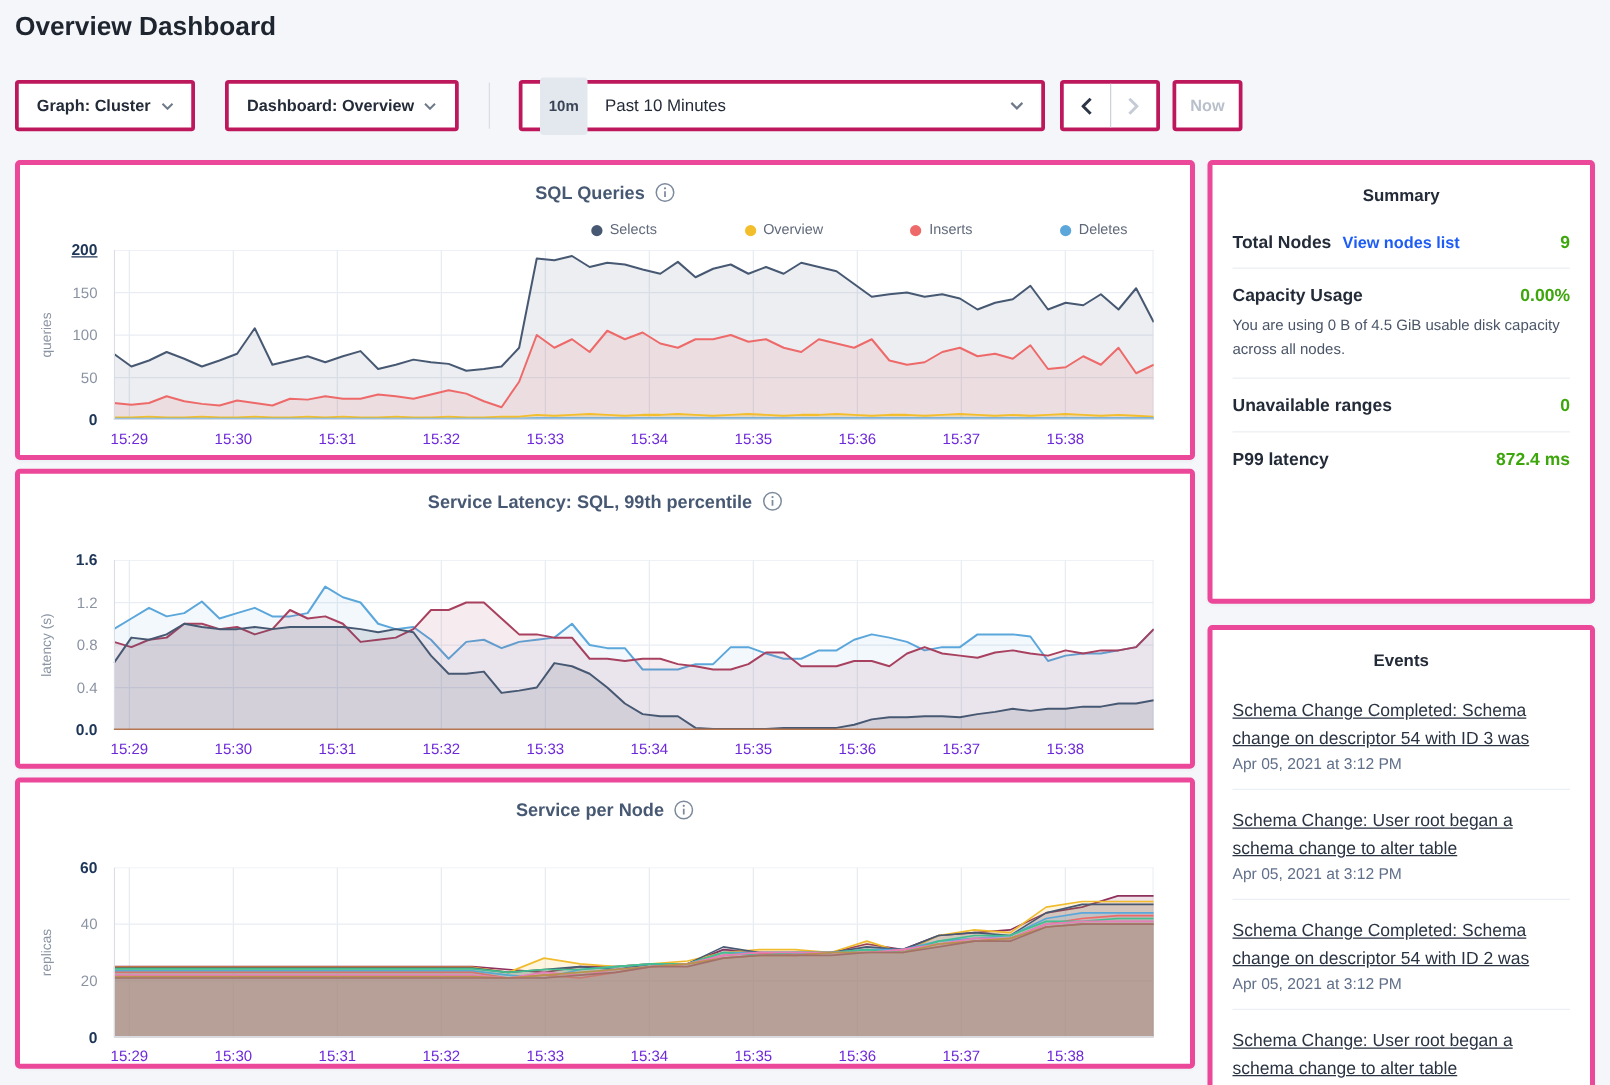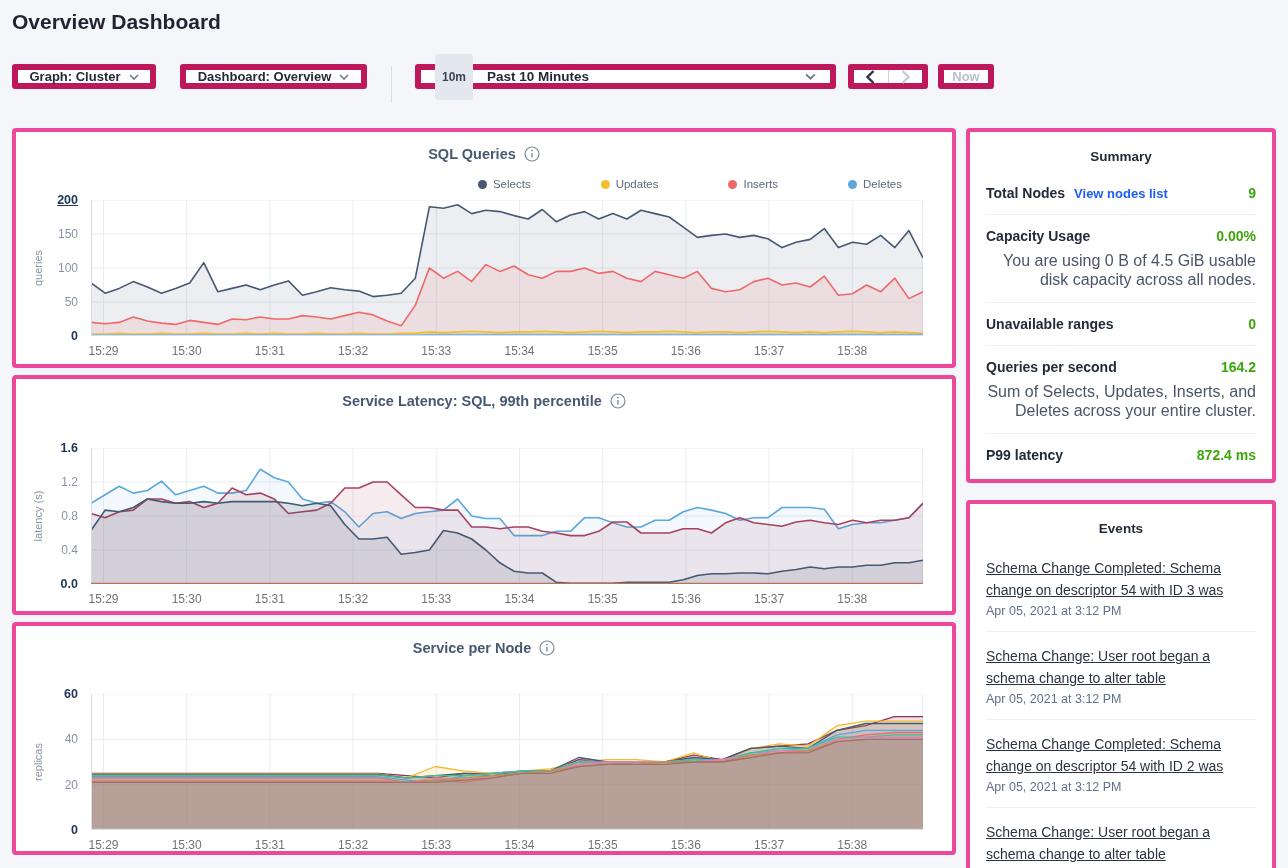--- a/index.html
+++ b/index.html
@@ -5,28 +5,28 @@
   :root{ --green:#3da60c; --link:#1d5cf5; }
   *{box-sizing:border-box;}
   html,body{margin:0;padding:0;}
   body{
     width:1288px;height:868px;position:relative;overflow:hidden;
     background:#f4f6fa;font-family:"Liberation Sans",sans-serif;color:#232c3b;
   }
   .h1{position:absolute;left:12px;top:10px;font-size:21px;font-weight:700;color:#1e252f;}
 
   
-  .ctl{position:absolute;top:64px;height:25px;background:#fff;border:6px solid #be185d;border-radius:3px;
+  .ctl{position:absolute;top:64px;height:41px;background:#fff;border:3px solid #be185d;border-radius:3px;
        display:flex;align-items:center;font-size:13px;font-weight:700;color:#242b38;cursor:pointer;text-align:center;}
   #dd-graph{left:12px;width:144px;justify-content:center;gap:8px;}
   #dd-dash{left:180px;width:187px;justify-content:center;gap:8px;}
   .tb-divider{position:absolute;left:391px;top:66px;width:1px;height:37px;background:#d9dee6;}
   #timepicker{left:415px;width:421px;padding:0 14px;}
   .tp-badge{background:#e3e8ef;color:#3a4456;font-size:12px;font-weight:700;border-radius:3px;padding:16px 7px;margin-right:14px;}
-  .tp-label{font-size:13.5px;font-weight:700;}
+  .tp-label{font-size:13.5px;font-weight:400;}
   .tp-caret{margin-left:auto;}
   #arrows{left:848px;width:80px;padding:0;}
   .arrow-btn{width:39px;height:100%;display:flex;align-items:center;justify-content:center;cursor:pointer;}
   .arrow-btn+.arrow-btn{border-left:1px solid #ccd2dc;cursor:default;}
   #now-btn{left:938px;width:56px;justify-content:center;color:#b9c0cb;cursor:default;}
 
   
   .card{position:absolute;background:#fff;border:4px solid #ec4899;border-radius:4px;box-shadow:0 1px 3px rgba(36,43,56,.04);}
   #chart-card-0{left:12px;top:128px;width:944px;height:240px;}
   #chart-card-1{left:12px;top:375px;width:944px;height:240px;}
@@ -44,31 +44,31 @@
   .chart-area{position:absolute;left:12px;width:920px;height:168px;}
   #chart-card-0 .chart-area{top:68px;}
   #chart-card-1 .chart-area{top:69px;}
   #chart-card-2 .chart-area{top:68px;}
   .unit{position:absolute;left:10px;top:68px;transform:translate(-50%,-50%) rotate(-90deg);font-size:11px;color:#8a93a2;white-space:nowrap;}
   .ycol{position:absolute;left:0;top:0;width:56px;height:136px;}
   .ytick{position:absolute;left:0;width:50px;text-align:right;font-size:12px;color:#8a93a2;}
   .ytick.strong{color:#1d3557;font-weight:700;font-size:12.5px;}
   .plot{position:absolute;left:63px;top:0;width:832px;height:136px;}
   .xrow{position:absolute;left:0;top:0;width:100%;height:100%;}
-  .xtick{position:absolute;top:144px;transform:translateX(-50%);font-size:12px;color:#737373;}
+  .xtick{position:absolute;top:144px;transform:translateX(-50%);font-size:12px;color:#6d28d9;}
 
   
   .panel-title{text-align:center;font-weight:700;font-size:13.5px;color:#242b38;padding:17px 0 8px;}
   .sum-row{margin:0 16px;padding:13px 0;border-bottom:1px solid #eceff4;}
   .sum-row:last-child{border-bottom:none;}
   .sum-head{display:flex;align-items:baseline;}
   .sum-label{font-weight:700;font-size:14px;color:#242b38;}
   .sum-link{margin-left:9px;color:var(--link);font-weight:700;font-size:13px;text-decoration:none;cursor:pointer;}
   .sum-value{margin-left:auto;color:var(--green);font-weight:700;font-size:14px;}
-  .sum-desc{margin:7px 0 0;font-size:16px;color:#4a5568;line-height:19px;font-weight:400;text-align:right;}
+  .sum-desc{margin:7px 0 0;font-size:12px;color:#4a5568;line-height:19px;font-weight:400;}
   .event{margin:0 16px;padding:13px 0;}
   .event+.event{border-top:1px solid #eceff4;}
   .event-text{margin:0 0 3px;font-size:14px;color:#2a3342;line-height:22px;text-decoration:underline;}
   .event-time{margin:0;font-size:12.5px;color:#61708a;}
 </style>
 </head>
 <body>
 
 <div class="h1">Overview Dashboard</div>
 
@@ -116,21 +116,21 @@
           <circle cx="8" cy="4.6" r="0.9" fill="#7d8a9c"></circle>
         </svg></span>
   </div>
   <div class="legend">
     <span class="legend-item">
         <i class="dot" style="background: rgb(71, 88, 114);"></i>
         <span>Selects</span>
       </span>
     <span class="legend-item">
         <i class="dot" style="background: rgb(242, 190, 44);"></i>
-        <span>Updates</span>
+        <span>Overview</span>
       </span>
     <span class="legend-item">
         <i class="dot" style="background: rgb(238, 105, 105);"></i>
         <span>Inserts</span>
       </span>
     <span class="legend-item">
         <i class="dot" style="background: rgb(91, 167, 219);"></i>
         <span>Deletes</span>
       </span>
   </div>
@@ -326,27 +326,20 @@
     <p class="sum-desc">You are using 0 B of 4.5 GiB usable disk capacity across all nodes.</p>
   </div>
   <div class="sum-row">
     <div class="sum-head">
       <span class="sum-label">Unavailable ranges</span>
       <span class="sum-value">0</span>
     </div>
   </div>
   <div class="sum-row">
     <div class="sum-head">
-      <span class="sum-label">Queries per second</span>
-      <span class="sum-value">164.2</span>
-    </div>
-    <p class="sum-desc">Sum of Selects, Updates, Inserts, and Deletes across your entire cluster.</p>
-  </div>
-  <div class="sum-row">
-    <div class="sum-head">
       <span class="sum-label">P99 latency</span>
       <span class="sum-value">872.4 ms</span>
     </div>
   </div>
 </div>
 
 <div class="card" id="events-card">
   <div class="panel-title">Events</div>
   <div class="event">
     <p class="event-text">Schema Change Completed: Schema change on descriptor 54 with ID 3 was</p>

